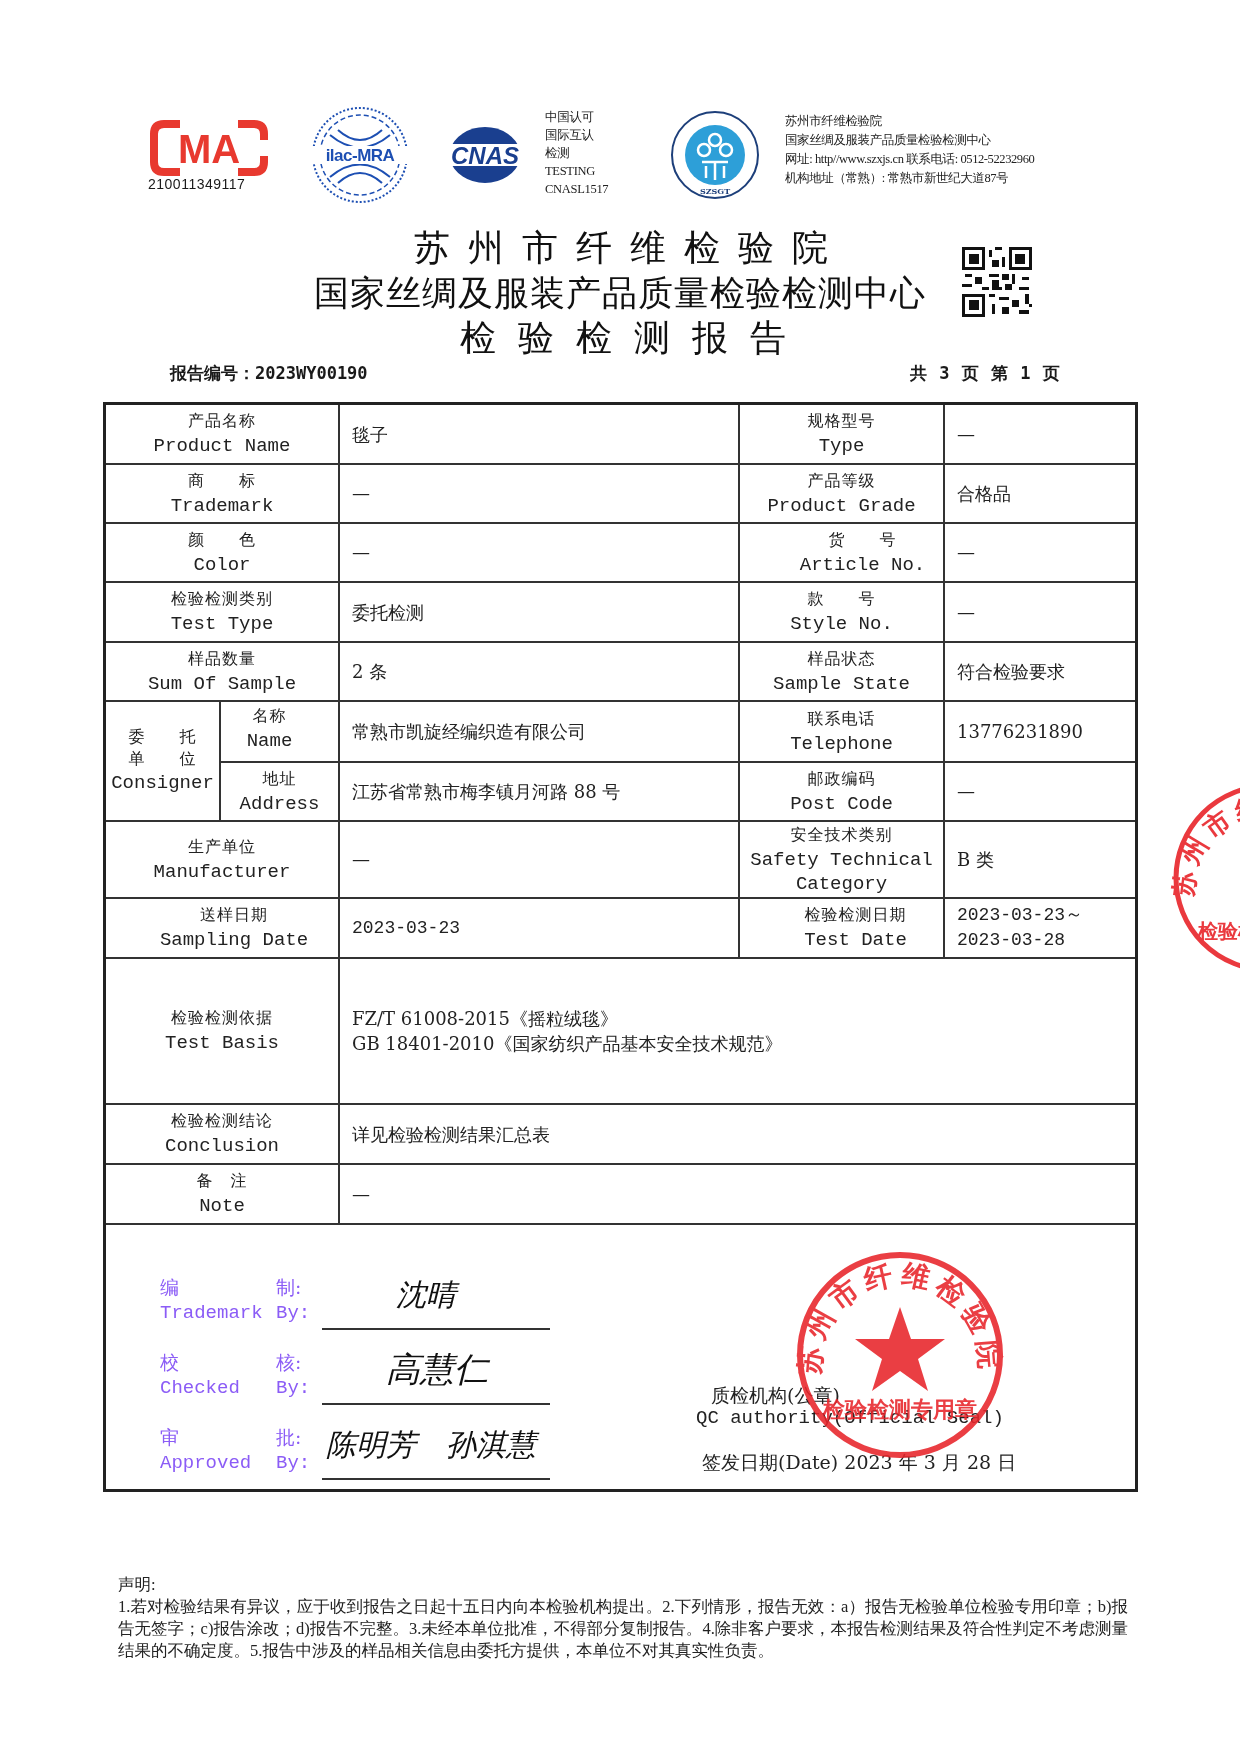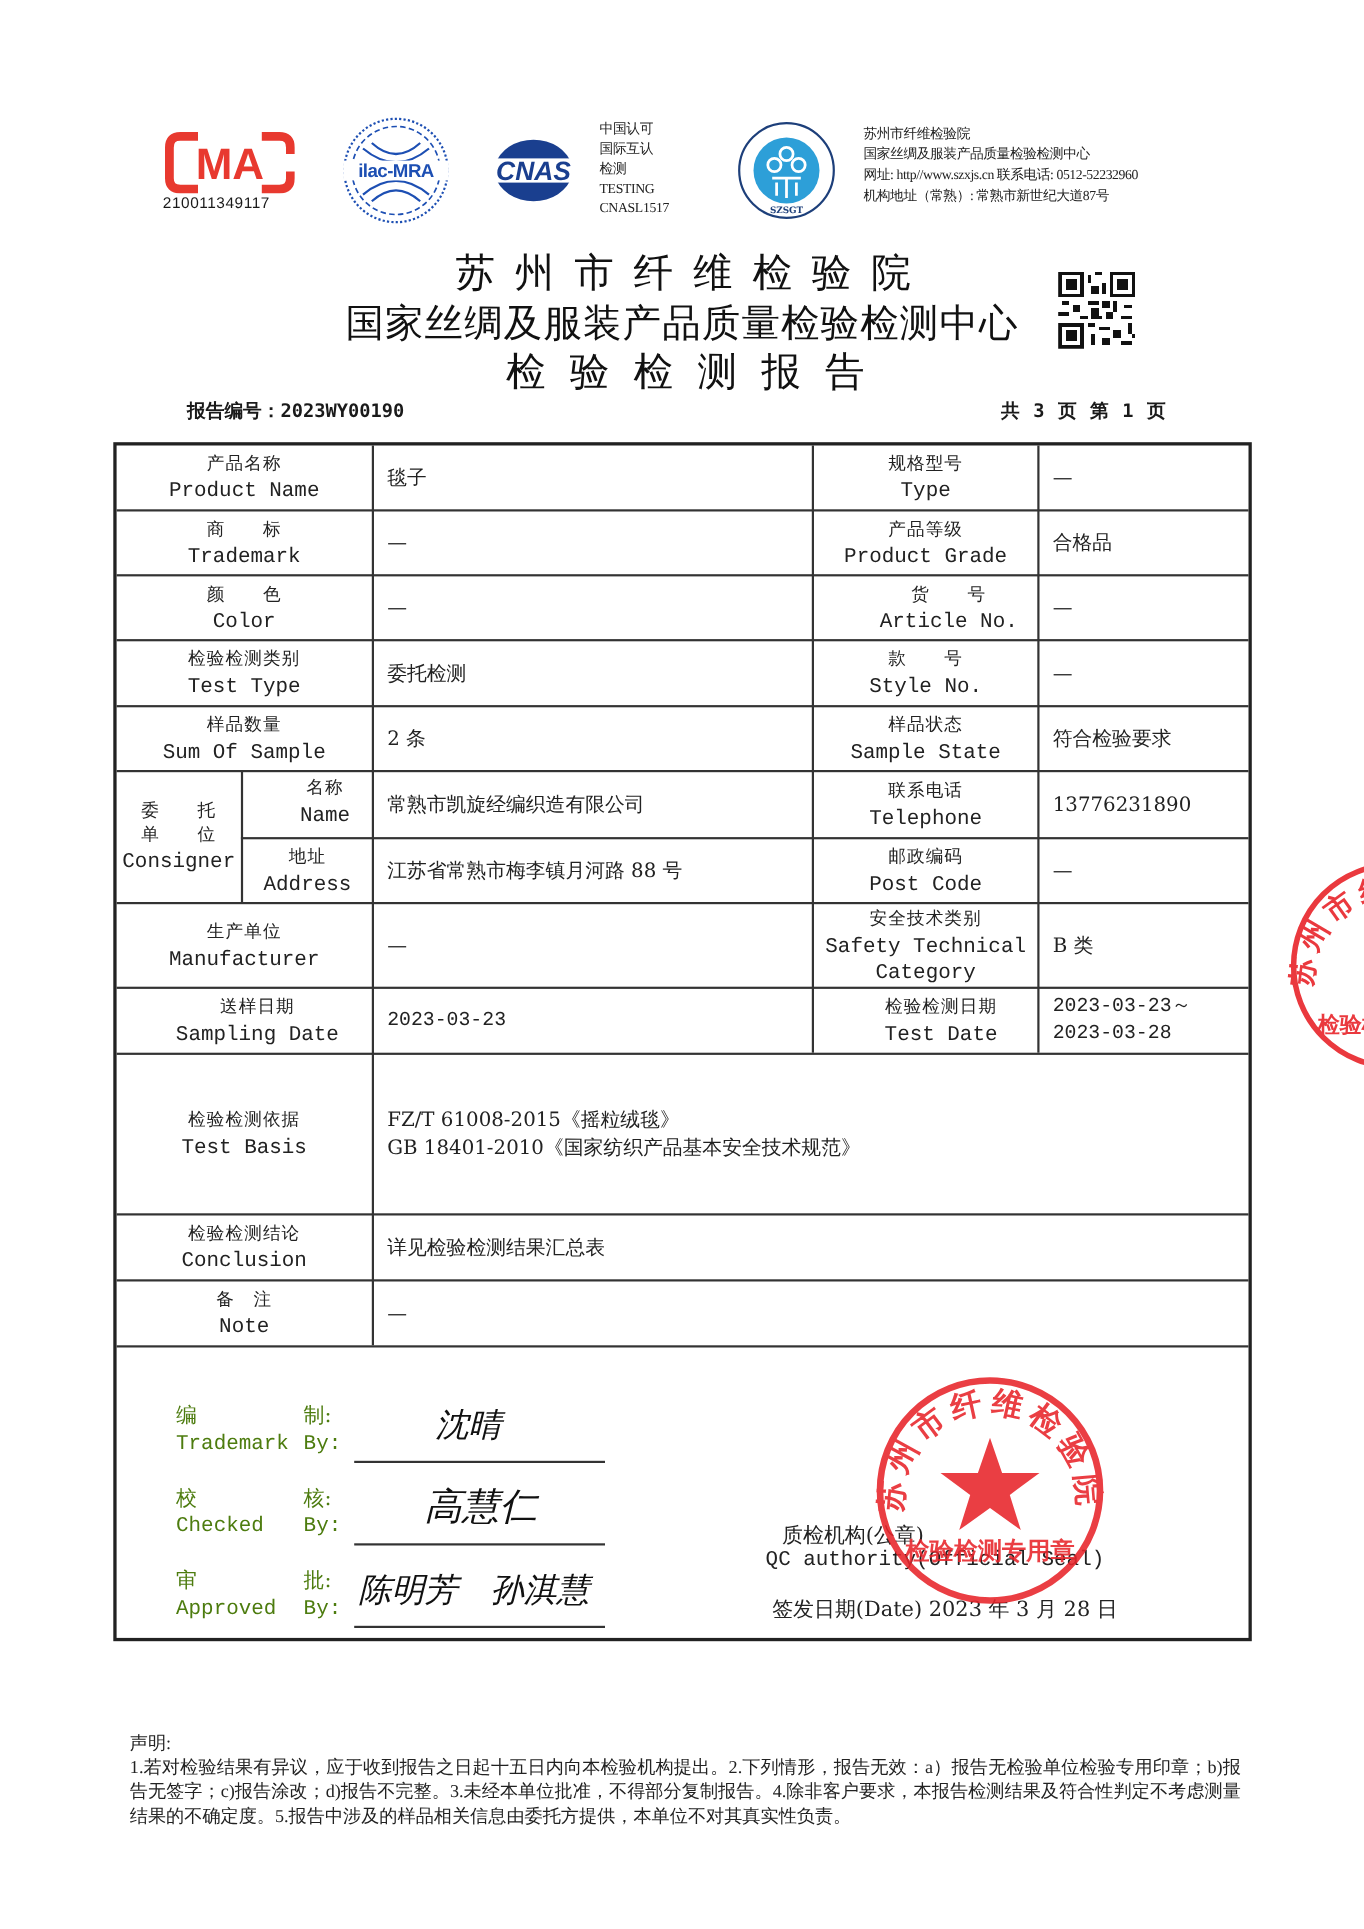--- a/index.html
+++ b/index.html
@@ -31,21 +31,21 @@
   .hl { position: absolute; height: 2px; background: #333; }
   .vl { position: absolute; width: 2px; background: #333; }
 
   .cell { position: absolute; display: flex; flex-direction: column; justify-content: center; box-sizing: border-box; }
   .lbl { align-items: center; text-align: center; font-family: "Liberation Mono", "DejaVu Sans Mono", monospace; font-size: 19px; line-height: 24px; color: #222; }
   .lbl .zh { font-family: Liberation Mono, monospace; font-size: 16px; letter-spacing: 1px; }
   .val { padding-left: 12px; font-family: "DejaVu Serif", serif; font-size: 18px; line-height: 25px; color: #222; }
   .mono { font-family: "Liberation Mono", monospace; }
 
   
-  .sig-label { font-family: "Liberation Mono", monospace; font-size: 19px; line-height: 24px; color: #4d7c0f; }
+  .sig-label { font-family: "Liberation Mono", monospace; font-size: 19px; line-height: 24px; color: #8b5cf6; }
   .sig-line { position: absolute; height: 2px; background: #333; }
   .sig { position: absolute; font-family: "DejaVu Serif", serif; font-style: italic; color: #111; }
 
   .seal { left: 790px; top: 1245px; width: 220px; height: 220px; }
   .seal2 { left: 1168px; top: 778px; width: 200px; height: 200px; }
   .qc { font-family: "Liberation Mono", monospace; font-size: 19px; color: #222; }
 
   .decl { left: 118px; top: 1574px; width: 1010px; font-family: "Liberation Serif", serif; font-size: 16.5px; line-height: 22px; color: #222; text-align: justify; }
 </style>
 </head>
@@ -221,21 +221,21 @@
     <span class="zh">样品状态</span>
       <span>Sample State</span>
   </div>
   <div class="cell val" style="left:839px;top:238px;width:190px;height:57px;">符合检验要求</div>
 
   <div class="cell lbl" style="left:0;top:297px;width:113px;height:118px;">
     <span class="zh" style="line-height:22px;">委　　托</span>
     <span class="zh" style="line-height:22px;">单　　位</span>
     <span>Consigner</span>
   </div>
-  <div class="cell lbl" style="left:131px;top:297px;width:117px;height:54px;border-radius:22px;">
+  <div class="cell lbl" style="left:105px;top:297px;width:117px;height:54px;border-radius:22px;">
     <span class="zh">名称</span>
       <span>Name</span>
   </div>
   <div class="cell val" style="left:234px;top:297px;width:398px;height:59px;">常熟市凯旋经编织造有限公司</div>
   <div class="cell lbl" style="left:634px;top:297px;width:203px;height:59px;">
     <span class="zh">联系电话</span>
       <span>Telephone</span>
   </div>
   <div class="cell val" style="left:839px;top:297px;width:190px;height:59px;">13776231890</div>
 

